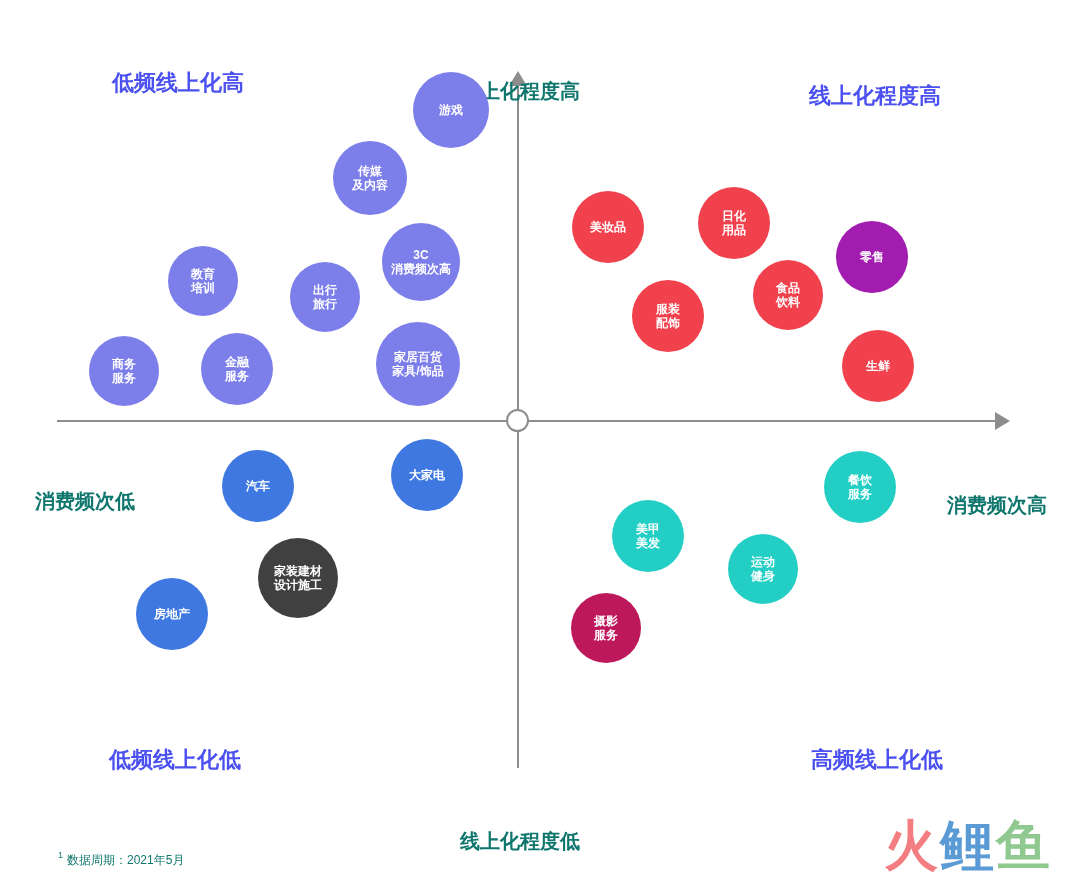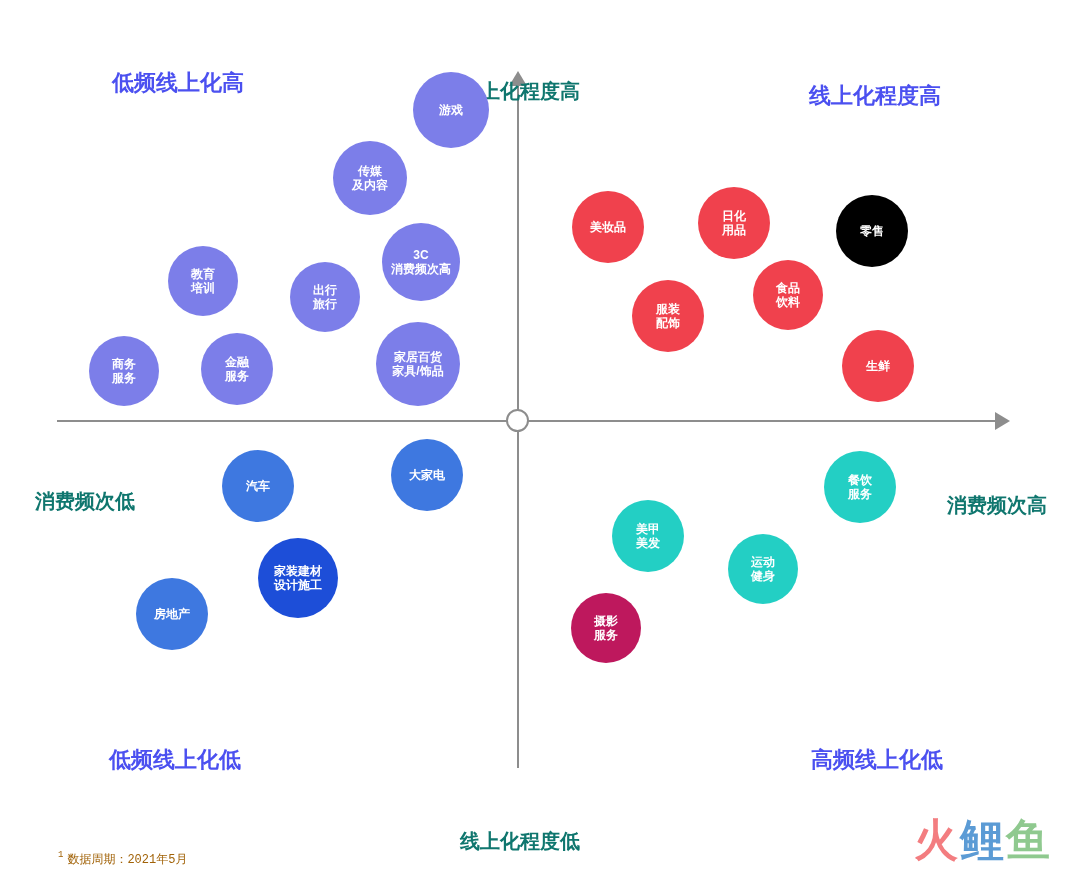--- a/index.html
+++ b/index.html
@@ -36,24 +36,24 @@
   .ql-tl {left:178px; top:68px;}
   .ql-tr {left:875px; top:81px;}
   .ql-bl {left:175px; top:745px;}
   .ql-br {left:877px; top:745px;}
   .bubble-layer {position:absolute; left:0; top:0; width:100%; height:100%; z-index:1;}
   .bubble {
     position:absolute; border-radius:50%; color:#ffffff; font-weight:bold;
     font-size:12px; line-height:1.2; display:flex; align-items:center; justify-content:center;
     text-align:center; white-space:pre-line;
   }
-  .footnote {position:absolute; left:58px; top:850px; color:#a16207; font-size:12px;font-family:Liberation Mono, monospace;}
+  .footnote {position:absolute; left:58px; top:850px; color:#0f766e; font-size:12px;}
   .footnote sup {font-size:9px; margin-right:4px; vertical-align:6px;}
   .logo {
-    position:absolute; right:28px; top:818px; font-size:44px; font-weight:bold;
+    position:absolute; right:28px; top:818px; font-size:54px; font-weight:bold;
     letter-spacing:2px; line-height:1; white-space:nowrap;
   }
 </style>
 </head>
 <body>
 
 <div class="canvas">
 
   <div class="axis-line v-line"></div>
   <div class="arrow-up"></div>
@@ -83,29 +83,29 @@
 旅行</div>
       <div class="bubble" style="left: 89px; top: 336px; width: 70px; height: 70px; background: rgb(124, 126, 233);">商务
 服务</div>
       <div class="bubble" style="left: 201px; top: 333px; width: 72px; height: 72px; background: rgb(124, 126, 233);">金融
 服务</div>
       <div class="bubble" style="left: 376px; top: 322px; width: 84px; height: 84px; background: rgb(124, 126, 233);">家居百货
 家具/饰品</div>
       <div class="bubble" style="left: 572px; top: 191px; width: 72px; height: 72px; background: rgb(240, 65, 77);">美妆品</div>
       <div class="bubble" style="left: 698px; top: 187px; width: 72px; height: 72px; background: rgb(240, 65, 77);">日化
 用品</div>
-      <div class="bubble" style="left: 836px; top: 195px; width: 72px; height: 72px; background: #000000;">零售</div>
+      <div class="bubble" style="left: 836px; top: 221px; width: 72px; height: 72px; background: #a21caf;">零售</div>
       <div class="bubble" style="left: 632px; top: 280px; width: 72px; height: 72px; background: rgb(240, 65, 77);">服装
 配饰</div>
       <div class="bubble" style="left: 753px; top: 260px; width: 70px; height: 70px; background: rgb(240, 65, 77);">食品
 饮料</div>
       <div class="bubble" style="left: 842px; top: 330px; width: 72px; height: 72px; background: rgb(240, 65, 77); text-align: center;">生鲜</div>
       <div class="bubble" style="left: 222px; top: 450px; width: 72px; height: 72px; background: rgb(62, 120, 224);">汽车</div>
       <div class="bubble" style="left: 391px; top: 439px; width: 72px; height: 72px; background: rgb(62, 120, 224);">大家电</div>
-      <div class="bubble" style="left: 258px; top: 538px; width: 80px; height: 80px; background: #1d4ed8;">家装建材
+      <div class="bubble" style="left: 258px; top: 538px; width: 80px; height: 80px; background: #404040;">家装建材
 设计施工</div>
       <div class="bubble" style="left: 136px; top: 578px; width: 72px; height: 72px; background: rgb(62, 120, 224);">房地产</div>
       <div class="bubble" style="left: 824px; top: 451px; width: 72px; height: 72px; background: rgb(35, 207, 196);">餐饮
 服务</div>
       <div class="bubble" style="left: 612px; top: 500px; width: 72px; height: 72px; background: rgb(35, 207, 196);">美甲
 美发</div>
       <div class="bubble" style="left: 728px; top: 534px; width: 70px; height: 70px; background: rgb(35, 207, 196);">运动
 健身</div>
       <div class="bubble" style="left: 571px; top: 593px; width: 70px; height: 70px; background: #be185d;">摄影
 服务</div>

